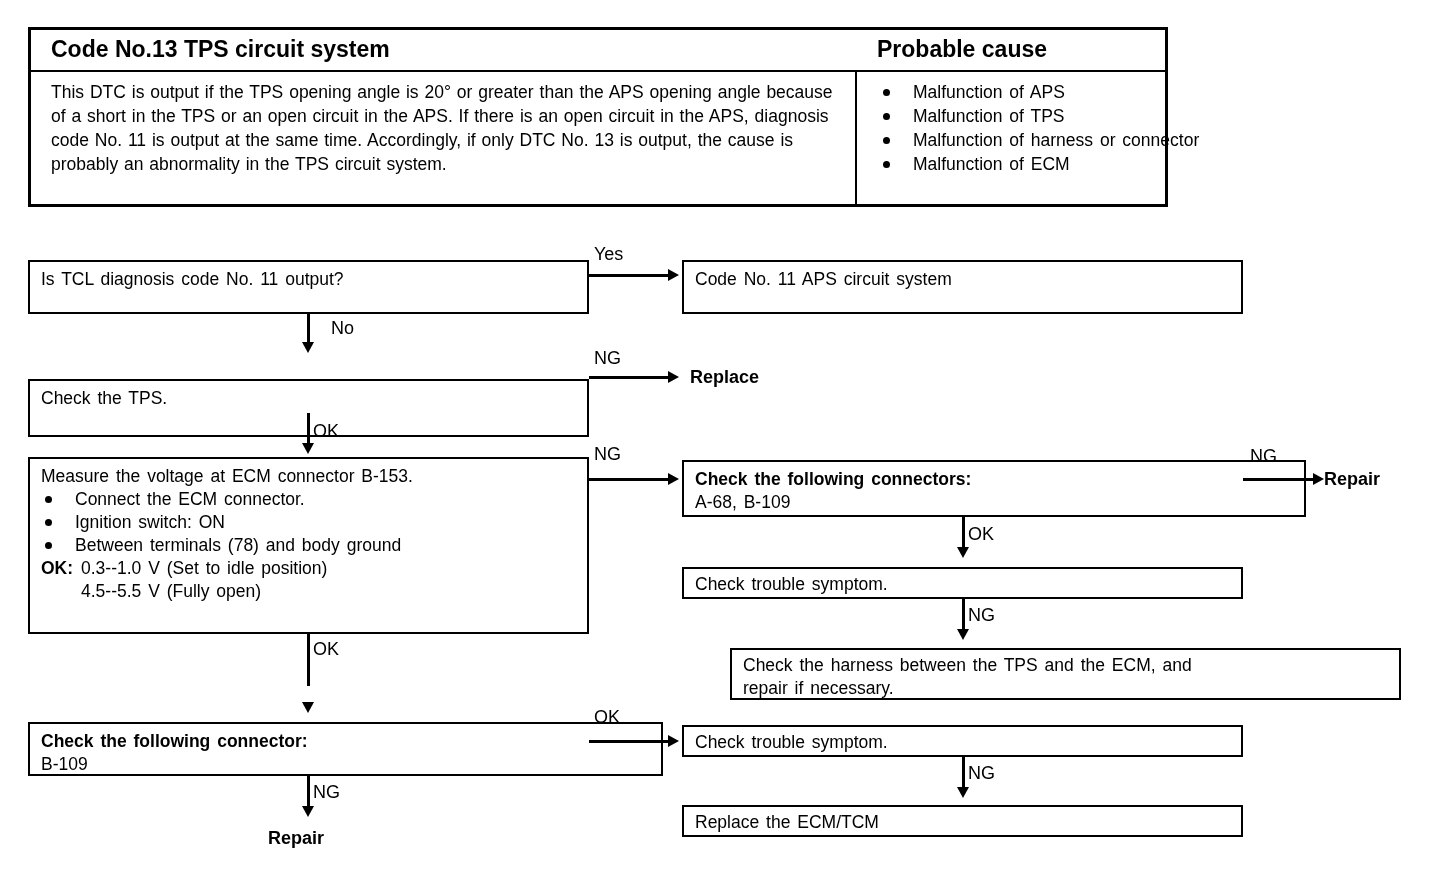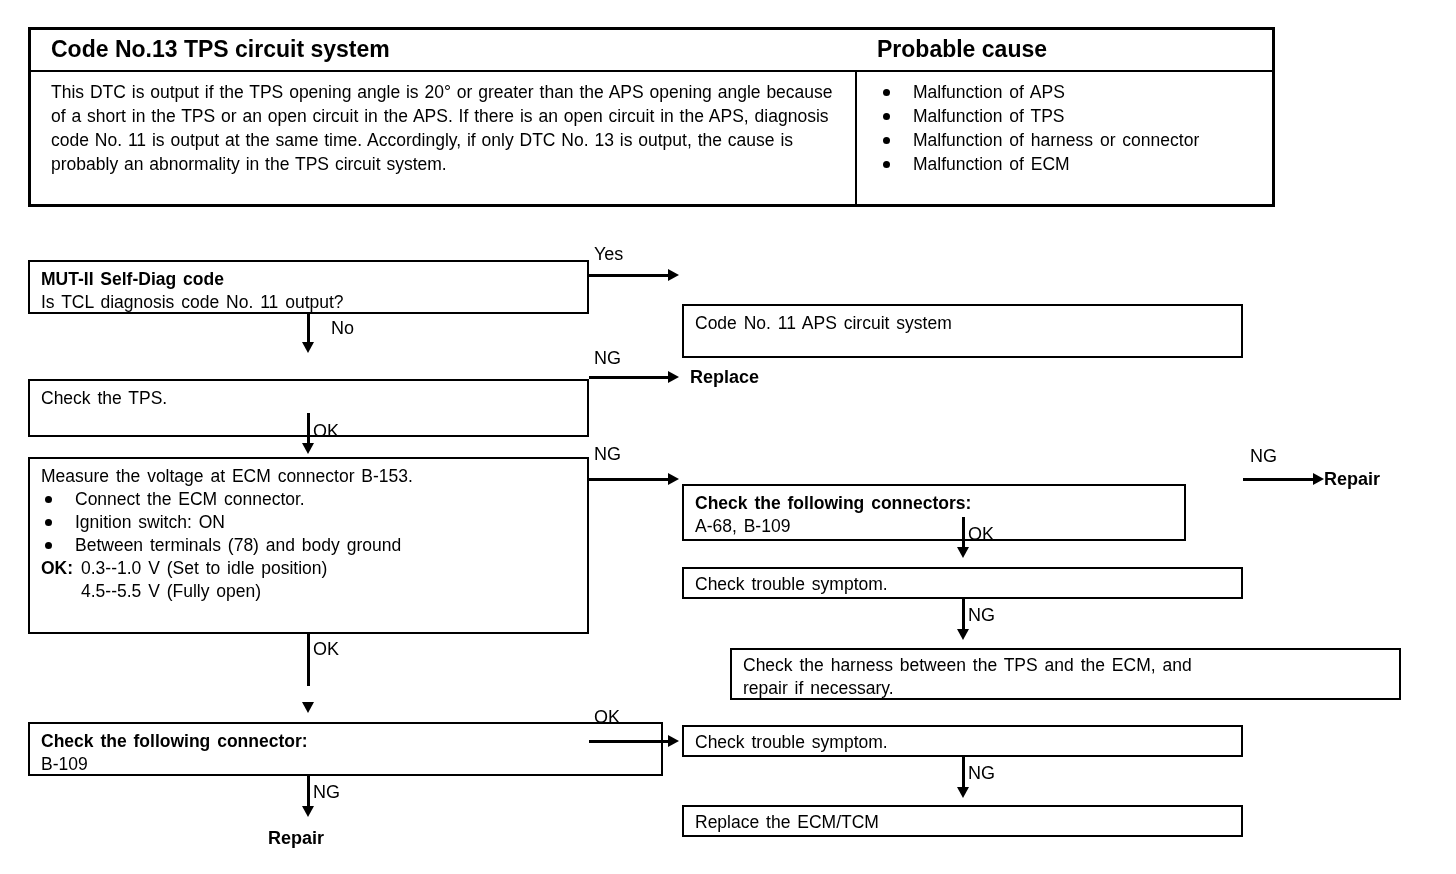--- a/index.html
+++ b/index.html
@@ -14,21 +14,21 @@
     font-family: "Liberation Sans", sans-serif;
     color: #000000;
     overflow: hidden;
   }
 
   
   .header-frame {
     position: absolute;
     left: 28px;
     top: 27px;
-    width: 1247px;
+    width: 1140px;
     height: 180px;
     border: 3px solid #000;
     box-sizing: border-box;
   }
   .header-title-row {
     position: absolute;
     left: 0; top: 0;
     width: 100%;
     height: 42px;
     border-bottom: 2px solid #000;
@@ -197,21 +197,20 @@
       <li><span class="bullet"></span><span>Malfunction of APS</span></li>
       <li><span class="bullet"></span><span>Malfunction of TPS</span></li>
       <li><span class="bullet"></span><span>Malfunction of harness or connector</span></li>
       <li><span class="bullet"></span><span>Malfunction of ECM</span></li>
     </ul>
   </div>
 </div>
 
 <div class="fbox" style="left:28px; top:260px; width:561px; height:54px;">
   <div class="pad">
-    <div class="line b">MUT-II Self-Diag code</div>
     <div class="line">Is TCL diagnosis code No. 11 output?</div>
   </div>
 </div>
 
 <div class="fbox" style="left:28px; top:355px; width:561px; height:58px;margin-top:24px;">
   <div class="pad">
     <div class="line">Check the TPS.</div>
   </div>
 </div>
 
@@ -232,27 +231,27 @@
   </div>
 </div>
 
 <div class="fbox" style="left:28px; top:722px; width:635px; height:54px;">
   <div class="pad">
     <div class="line b">Check the following connector:</div>
     <div class="line">B-109</div>
   </div>
 </div>
 
-<div class="fbox" style="left:682px; top:260px; width:561px; height:54px;margin-top:44px;">
+<div class="fbox" style="left:682px; top:260px; width:561px; height:54px;">
   <div class="pad">
     <div class="line">Code No. 11 APS circuit system</div>
   </div>
 </div>
 
-<div class="fbox" style="left:682px; top:484px; width:504px; height:57px;">
+<div class="fbox" style="left:682px; top:460px; width:624px; height:57px;">
   <div class="pad">
     <div class="line b">Check the following connectors:</div>
     <div class="line">A-68, B-109</div>
   </div>
 </div>
 
 <div class="fbox" style="left:682px; top:567px; width:561px; height:32px;">
   <div class="pad" style="top:4px;">
     <div class="line">Check trouble symptom.</div>
   </div>

